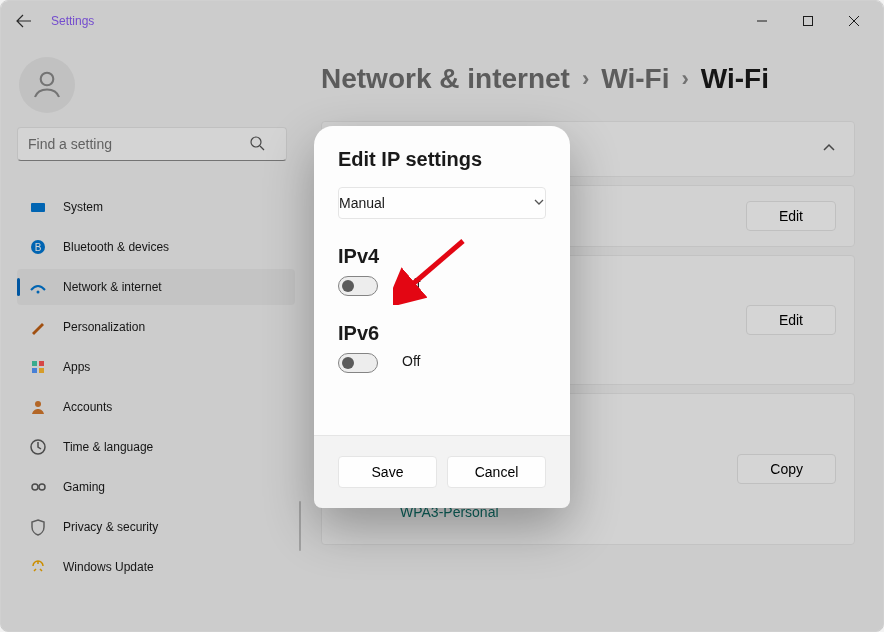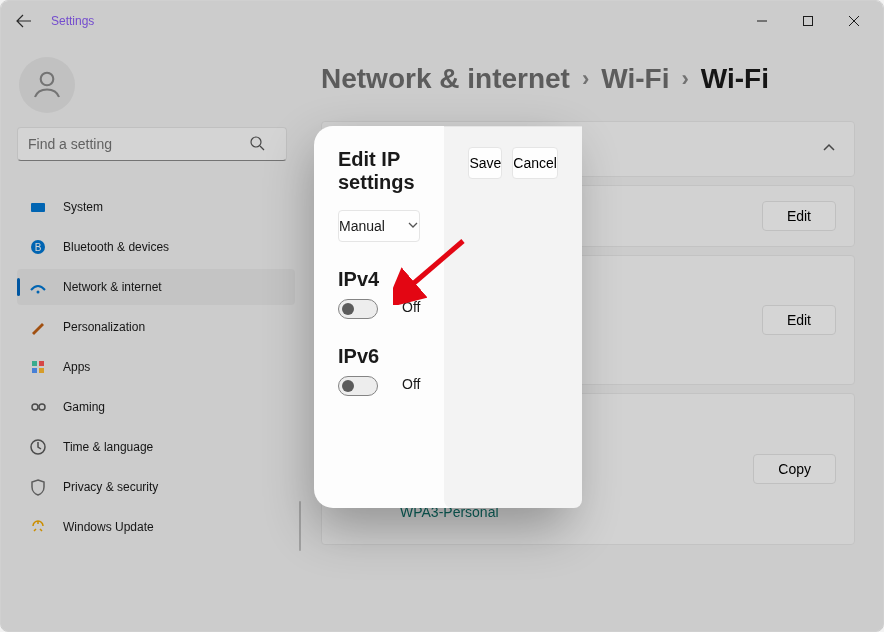--- a/index.html
+++ b/index.html
@@ -140,21 +140,21 @@
     border-radius: 4px;
     margin-bottom: 8px;
     padding: 14px 18px;
     display: flex; align-items: center; justify-content: space-between;
   }
   .card.tall { height: 130px; align-items: center; }
   .card .card-btn {
     background: #fefefe;
     border: 1px solid #e5e5e5;
     border-radius: 4px;
-    padding: 6px 24px;
+    padding: 6px 32px;
     font-size: 14px;
     cursor: pointer;
   }
   .card .chevron-up {
     color: #555;
   }
 
   .kv {
     display: flex; flex-direction: column; gap: 4px;
     padding-left: 60px;
@@ -171,21 +171,21 @@
     display: flex;
     justify-content: center;
     padding-top: 125px;
   }
   .dialog {
     width: 256px;
     height: 382px;
     background: #fdfdfd;
     border-radius: 19px;
     box-shadow: 0 20px 50px rgba(0,0,0,0.3);
-    display: flex; flex-direction: row;
+    display: flex; flex-direction: column;
   }
   .dialog-body {
     flex: 1;
     padding: 22px 24px 0 24px;
   }
   .dialog-title {
     font-size: 20px;
     font-weight: 600;
     margin-bottom: 16px;
   }
@@ -349,34 +349,43 @@
               <rect x="10" y="3" width="5" height="5" fill="#f55"></rect>
               <rect x="3" y="10" width="5" height="5" fill="#59f"></rect>
               <rect x="10" y="10" width="5" height="5" fill="#fb3"></rect>
             </svg>
           </span>
           <span class="nav-label">Apps</span>
         </li>
         <li class="nav-item">
           <span class="nav-icon">
             <svg width="18" height="18" viewBox="0 0 18 18">
+              <circle cx="9" cy="6" r="3" fill="#d67a2e"></circle>
+              <path d="M3 16c1-4 4-5 6-5s5 1 6 5Z" fill="#d67a2e"></path>
+            </svg>
+          </span>
+          <span class="nav-label">Accounts</span>
+        </li>
+        <li class="nav-item">
+          <span class="nav-icon">
+            <svg width="18" height="18" viewBox="0 0 18 18">
+              <circle cx="9" cy="9" r="7" fill="none" stroke="#5b5b5b" stroke-width="1.5"></circle>
+              <path d="M9 4v5l3 2" stroke="#5b5b5b" fill="none" stroke-width="1.5"></path>
+            </svg>
+          </span>
+          <span class="nav-label">Time &amp; language</span>
+        </li>
+        <li class="nav-item">
+          <span class="nav-icon">
+            <svg width="18" height="18" viewBox="0 0 18 18">
               <circle cx="6" cy="9" r="3" fill="none" stroke="#5b5b5b" stroke-width="1.5"></circle>
               <circle cx="13" cy="9" r="3" fill="none" stroke="#5b5b5b" stroke-width="1.5"></circle>
             </svg>
           </span>
           <span class="nav-label">Gaming</span>
-        </li>
-        <li class="nav-item">
-          <span class="nav-icon">
-            <svg width="18" height="18" viewBox="0 0 18 18">
-              <circle cx="9" cy="9" r="7" fill="none" stroke="#5b5b5b" stroke-width="1.5"></circle>
-              <path d="M9 4v5l3 2" stroke="#5b5b5b" fill="none" stroke-width="1.5"></path>
-            </svg>
-          </span>
-          <span class="nav-label">Time &amp; language</span>
         </li>
         <li class="nav-item">
           <span class="nav-icon">
             <svg width="18" height="18" viewBox="0 0 18 18">
               <path d="M9 2l6 2v5c0 4-3 7-6 8-3-1-6-4-6-8V4Z" fill="none" stroke="#707070" stroke-width="1.5"></path>
             </svg>
           </span>
           <span class="nav-label">Privacy &amp; security</span>
         </li>
         <li class="nav-item">

